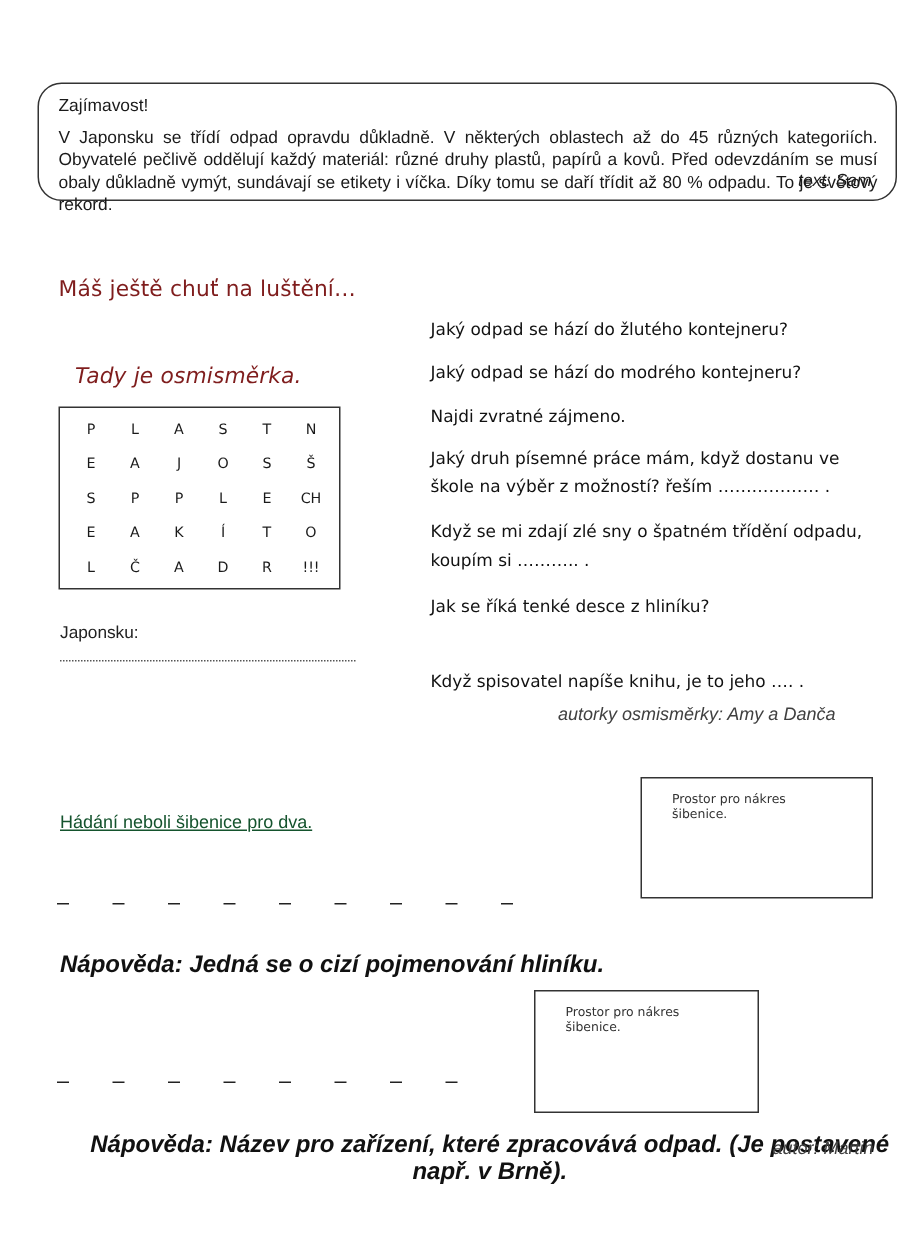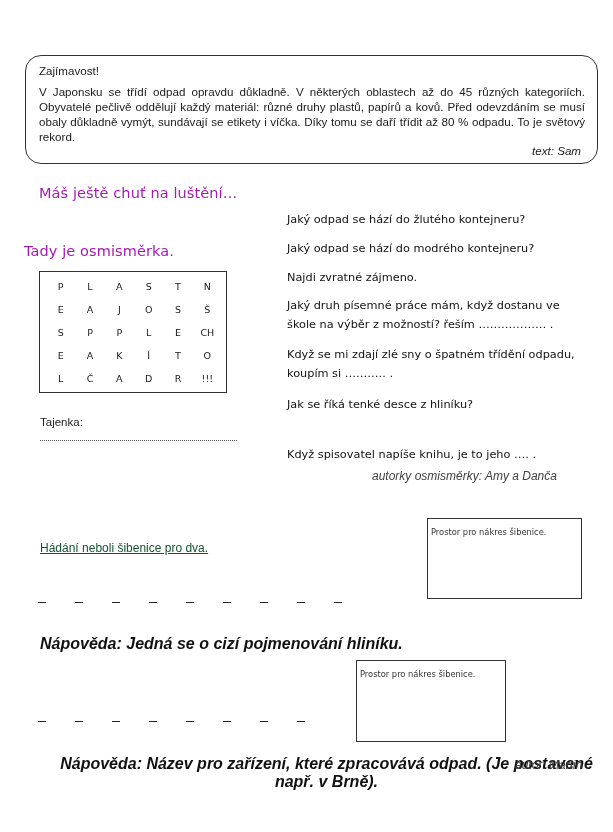--- a/index.html
+++ b/index.html
@@ -9,42 +9,42 @@
       background: #ffffff;
       position: relative;
       overflow: hidden;
       color: #111;
       font-family: "Liberation Sans", sans-serif;
     }
     .abs { position: absolute; }
 
     
     .info-box {
-      left: 25px; top: 55px; width: 573px; height: 109px;
+      left: 25px; top: 55px; width: 573px; height: 79px;
       border: 1.5px solid #333;
       border-radius: 16px;
       box-sizing: border-box;
       padding: 7px 12px 0 13px;
       font-family: "Liberation Sans", sans-serif;
       font-size: 11.6px;
       line-height: 15px;
       color: #1a1a1a;
     }
     .info-title { margin: 0 0 6px 0; }
     .info-body { margin: 0; text-align: justify; text-align-last: left; }
     .info-credit {
       position: absolute; right: 16px; bottom: 5px;
       font-style: italic;
     }
 
     
     .heading {
       font-family: "DejaVu Sans", sans-serif;
       font-size: 14.5px;
-      color: #a21caf;
+      color: #7f1d1d;
       letter-spacing: 0.1px;
     }
 
     
     .grid-box {
       left: 39px; top: 271px; width: 188px; height: 122px;
       border: 1.8px solid #333;
       box-sizing: border-box;
       display: grid;
       grid-template-columns: repeat(6, 1fr);
@@ -104,39 +104,39 @@
     .hint {
       font-family: "Liberation Sans", sans-serif;
       font-size: 16px;
       font-weight: bold;
       font-style: italic;
       color: #111;
     }
     .sketch-box {
       border: 1.3px solid #333;
       box-sizing: border-box;
-      padding: 8px 3px;
+      padding: 8px 20px;
     }
     .sketch-label {
       font-family: "DejaVu Sans", sans-serif;
       font-size: 8.3px;
       color: #333;
     }
   </style>
 </head>
 <body>
 
 <div class="abs info-box">
   <p class="info-title">Zajímavost!</p>
   <p class="info-body">V Japonsku se třídí odpad opravdu důkladně. V některých oblastech až do 45 různých kategoriích. Obyvatelé pečlivě oddělují každý materiál: různé druhy plastů, papírů a kovů. Před odevzdáním se musí obaly důkladně vymýt, sundávají se etikety i víčka. Díky tomu se daří třídit až 80 % odpadu. To je světový rekord.</p>
   <span class="info-credit">text: Sam</span>
 </div>
 
 <div class="abs heading" style="left:39px; top:185px;">Máš ještě chuť na luštění…</div>
-<div class="abs heading" style="left:24px; top:243px;">Tady je osmisměrka.</div>
+<div class="abs heading" style="left:50px; top:243px;font-style:italic;">Tady je osmisměrka.</div>
 
 <div class="abs grid-box">
   <div class="grid-cell">P</div>
   <div class="grid-cell">L</div>
   <div class="grid-cell">A</div>
   <div class="grid-cell">S</div>
   <div class="grid-cell">T</div>
   <div class="grid-cell">N</div>
 
   <div class="grid-cell">E</div>
@@ -161,21 +161,21 @@
   <div class="grid-cell">O</div>
 
   <div class="grid-cell">L</div>
   <div class="grid-cell">Č</div>
   <div class="grid-cell">A</div>
   <div class="grid-cell">D</div>
   <div class="grid-cell">R</div>
   <div class="grid-cell">!!!</div>
 </div>
 
-<div class="abs tajenka-label">Tajenka:</div>
+<div class="abs tajenka-label">Japonsku:</div>
 <div class="abs tajenka-line"></div>
 
 <div class="abs questions">
   <div class="q" style="top:0px;">Jaký odpad se hází do žlutého kontejneru?</div>
   <div class="q" style="top:29px;">Jaký odpad se hází do modrého kontejneru?</div>
   <div class="q" style="top:58px;">Najdi zvratné zájmeno.</div>
   <div class="q" style="top:86px;">Jaký druh písemné práce mám, když dostanu ve
 škole na výběr z možností? řeším ……………… .</div>
   <div class="q" style="top:135px;">Když se mi zdají zlé sny o špatném třídění odpadu,
 koupím si ……….. .</div>

